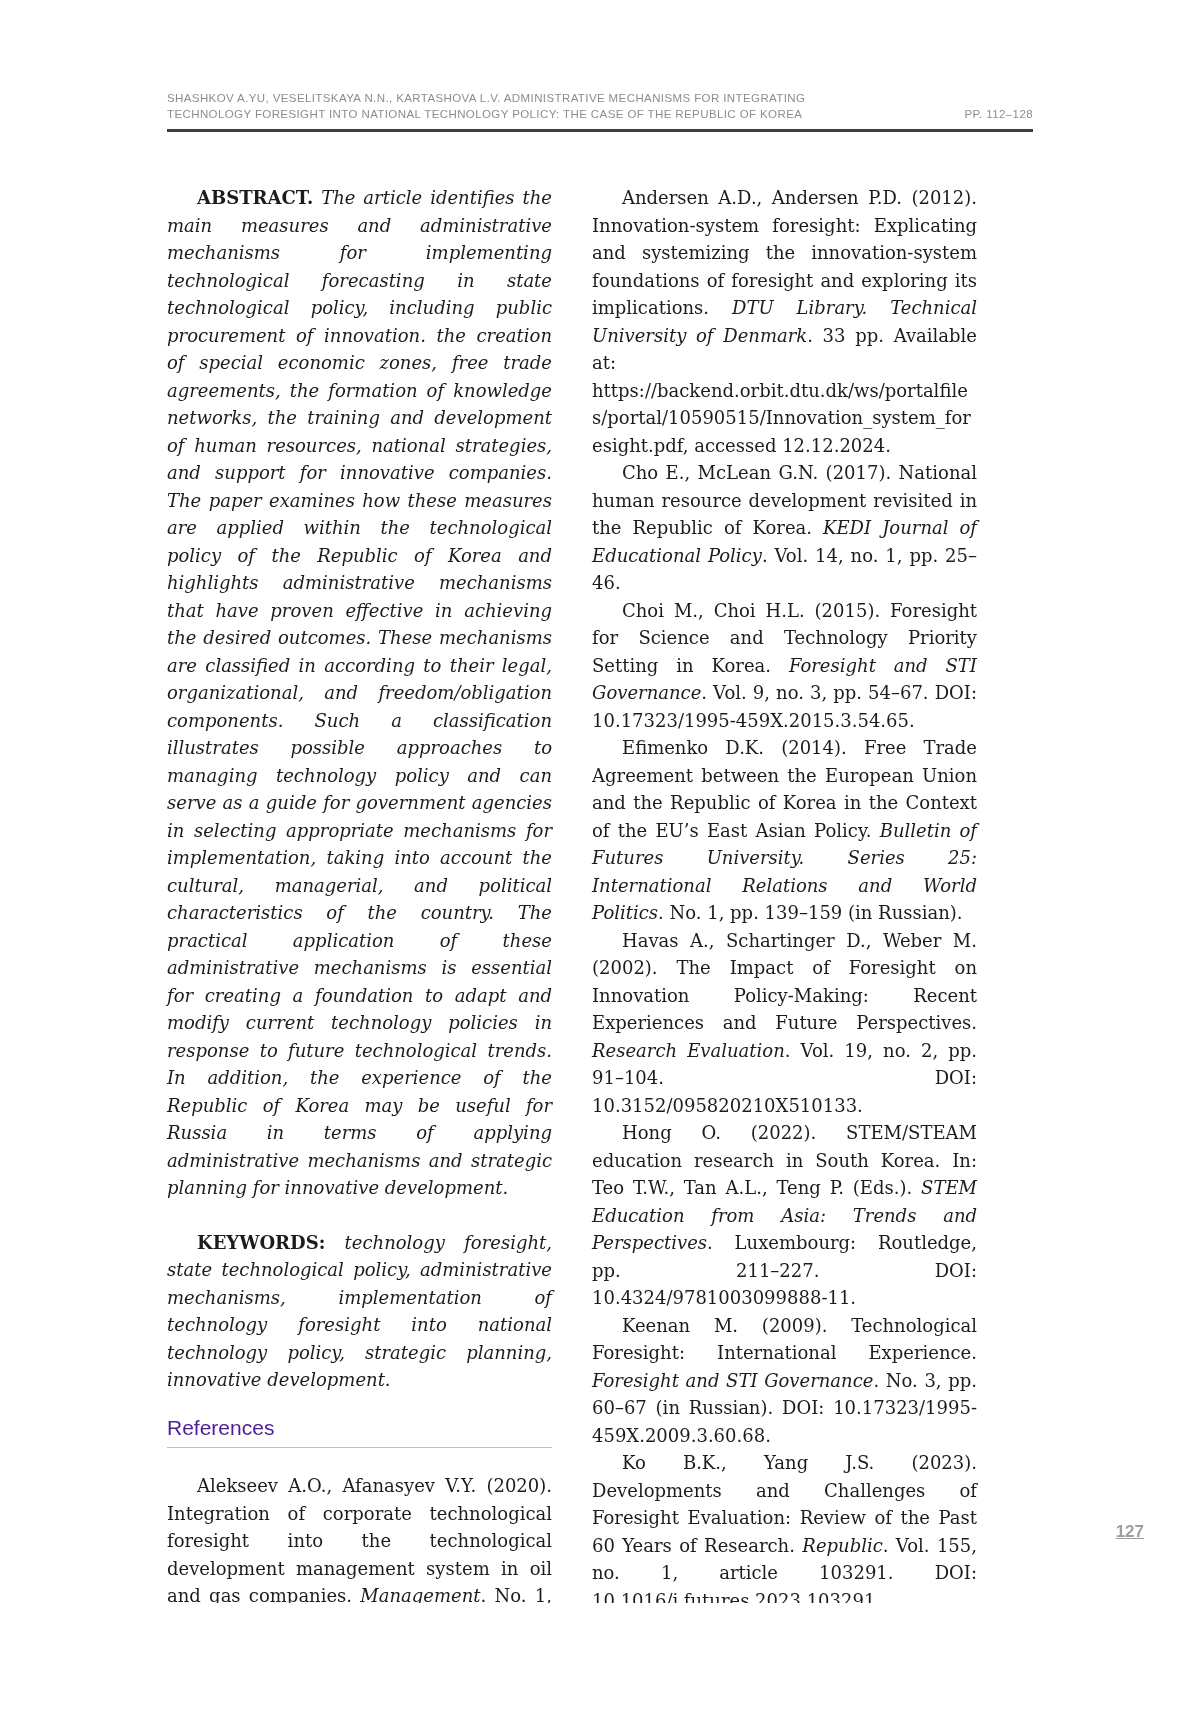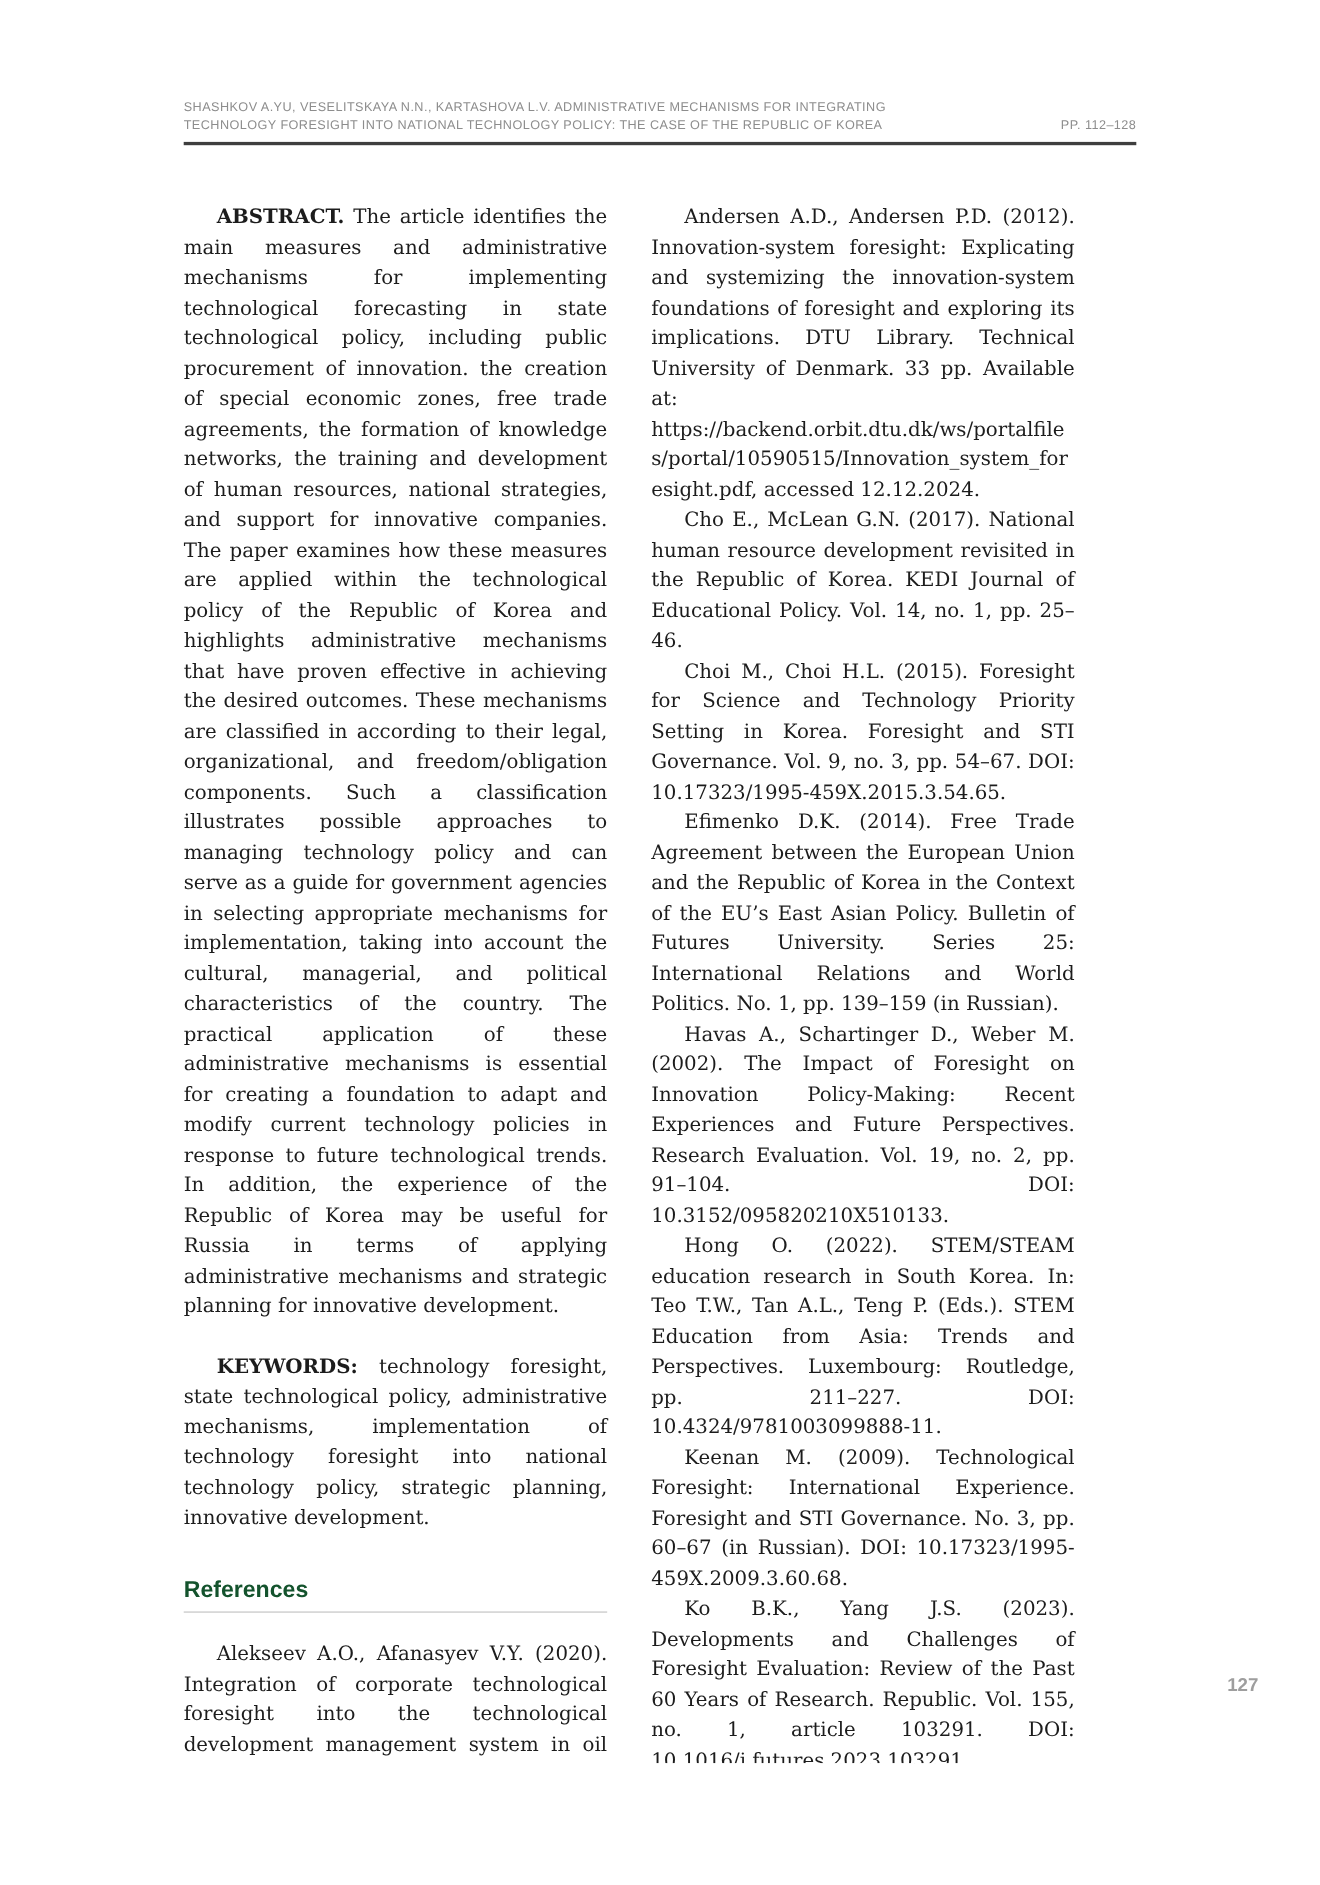--- a/index.html
+++ b/index.html
@@ -45,28 +45,28 @@
     margin-top: 52px;
     width: 810px;
   }
   .col { width: 385px; font-size: 18px; line-height: 27.5px; text-align: justify; }
   .col p { text-indent: 30px; }
   .abstract-par .lead-label,
   .keywords-par .lead-label {
     font-weight: bold;
     font-style: normal;
   }
-  .it, .abstract-text, .keywords-text { }
+  .it, .abstract-text, .keywords-text { font-style: italic; }
   .keywords-par { margin-top: 27px; }
   .refs-heading {
     font-family: "Liberation Sans", sans-serif;
     font-size: 21px;
-    font-weight: bold;
-    color: #14532d;
-    margin-top: 38px;
+    font-weight: normal;
+    color: #4c1d95;
+    margin-top: 20px;
     margin-bottom: 6px;
     text-align: left;
   }
   .refs-rule {
     width: 100%;
     height: 1px;
     background: #bfbfbf;
     margin-bottom: 24px;
   }
   .ref { text-indent: 30px; word-break: break-word; }
@@ -74,20 +74,21 @@
   .page-number {
     position: absolute;
     top: 1432px;
     left: 167px;
     width: 810px;
     text-align: right;
     font-family: "Liberation Sans", sans-serif;
     font-size: 17px;
     font-weight: bold;
     color: #9e9e9e;
+    text-decoration: underline;
   }
 </style>
 </head>
 <body>
 
 <div class="page">
   <div class="content">
 
     <header>
       <div class="hdr-row">

